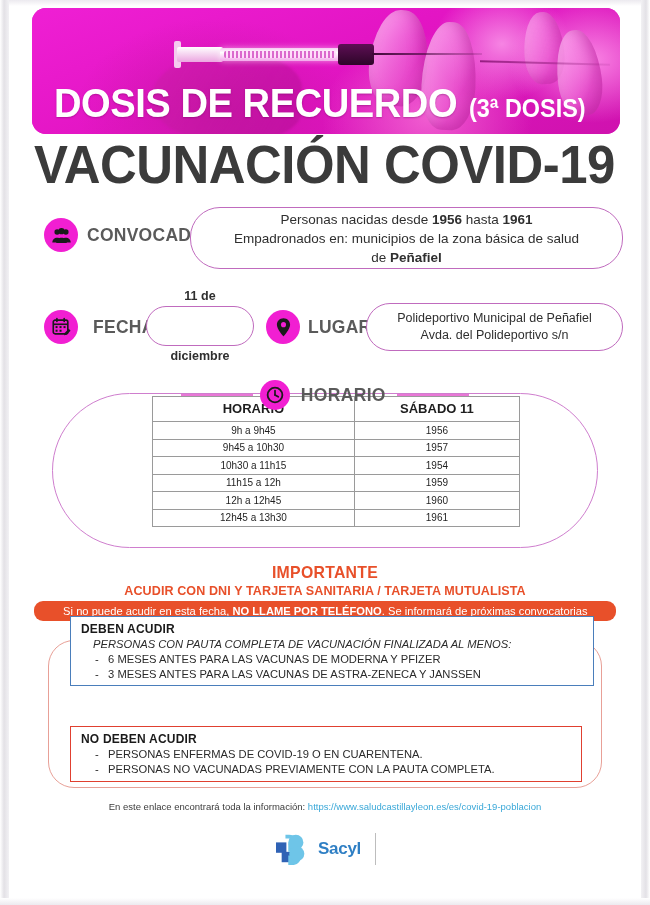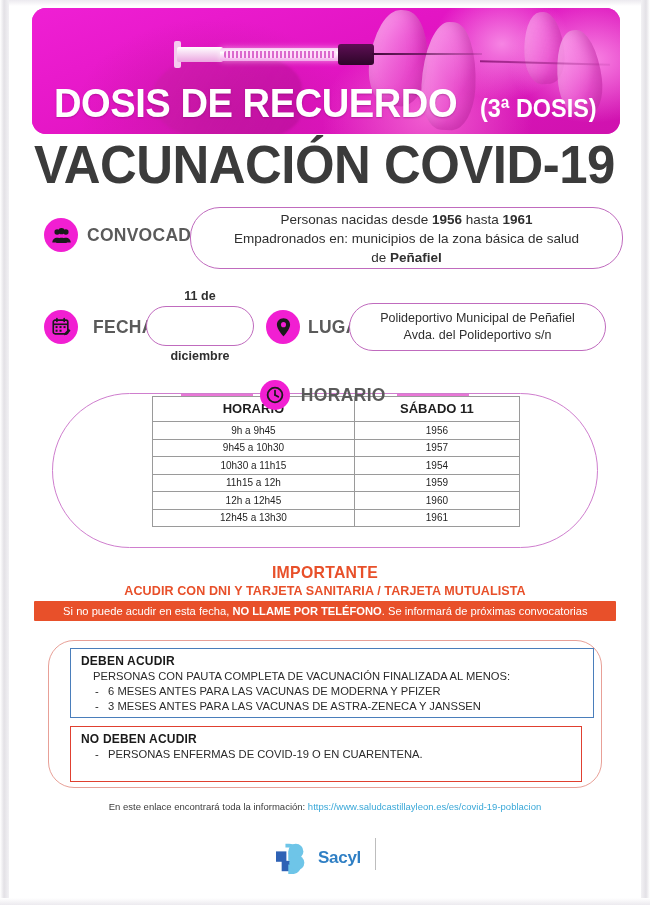--- a/index.html
+++ b/index.html
@@ -136,21 +136,20 @@
     background: linear-gradient(to right, rgba(120,10,100,.75), rgba(120,10,100,.1));
     transform: rotate(1.5deg);
   }
 
   .banner-title {
     position: absolute;
     left: 22px;
     bottom: 7px;
     display: flex;
     align-items: baseline;
-    gap: 11px;
     white-space: nowrap;
   }
   .banner-title .main {
     font-family: "Liberation Sans Narrow", "Liberation Sans", sans-serif;
     font-weight: bold;
     font-size: 41px;
     letter-spacing: -0.5px;
     color: #ffffff;
     transform: scaleX(0.93);
     transform-origin: left bottom;
@@ -253,21 +252,21 @@
 
   .lugar-row {
     position: absolute;
     left: 266px; top: 310px;
     display: flex;
     align-items: center;
     gap: 8px;
   }
   .lugar-pill {
     position: absolute;
-    left: 349px; top: 303px;
+    left: 366px; top: 303px;
     width: 257px; height: 48px;
   }
   .lugar-pill .line { font-size: 12.5px; line-height: 17px; }
 
   
   .horario-pill {
     position: absolute;
     left: 52px; top: 393px;
     width: 546px; height: 155px;
     border: 1.6px solid #cf7ece;
@@ -349,21 +348,21 @@
     font-size: 13.5px;
     color: #e8502a;
     letter-spacing: .1px;
     transform: scaleX(0.93);
   }
   .red-banner {
     position: absolute;
     left: 34px; top: 601px;
     width: 582px; height: 20px;
     background: #e8502a;
-    border-radius: 1px;
+    border-radius: 9px;
     display: flex;
     align-items: center;
     justify-content: center;
     box-sizing: border-box;
   }
   .red-banner .txt {
     font-family: "Liberation Sans Narrow", "Liberation Sans", sans-serif;
     font-size: 11.5px;
     color: #ffffff;
     white-space: nowrap;
@@ -381,21 +380,21 @@
     box-sizing: border-box;
     background: #ffffff;
   }
   .box {
     position: absolute;
     box-sizing: border-box;
     background: #ffffff;
     padding: 5px 10px 6px;
   }
   .box-deben {
-    left: 70px; top: 648px;
+    left: 70px; top: 616px;
     width: 524px; height: 70px;
     border: 1.6px solid #4a7ebb;
   }
   .box-nodeben {
     left: 70px; top: 726px;
     width: 512px; height: 56px;
     border: 1.6px solid #e04030;
   }
   .box h4 {
     margin: 0 0 1px;
@@ -405,21 +404,21 @@
     color: #1a1a1a;
     letter-spacing: .2px;
   }
   .box .l {
     font-family: "Liberation Sans", sans-serif;
     font-size: 11.2px;
     color: #2b2b2b;
     line-height: 15px;
     white-space: nowrap;
   }
-  .box .l.ind { padding-left: 12px; }
+  .box .l.ind { padding-left: 12px; font-style: italic; }
   .box .l.bullet { padding-left: 14px; }
   .box .l.bullet::before { content: "-   "; white-space: pre; }
 
   
   .footer-link {
     position: absolute;
     left: 0; top: 801px;
     width: 650px;
     text-align: center;
     font-family: "Liberation Sans", sans-serif;
@@ -437,21 +436,20 @@
     width: 650px;
     display: flex;
     align-items: center;
     justify-content: center;
     gap: 14px;
   }
   .sacyl {
     display: flex;
     align-items: center;
     gap: 6px;
-    margin-top: 9px;
   }
   .sacyl .word {
     font-family: "Liberation Sans", sans-serif;
     font-weight: bold;
     font-size: 17px;
     color: #2f7fc4;
     letter-spacing: -0.3px;
   }
   .divider-v {
     width: 1px; height: 32px;
@@ -615,20 +613,21 @@
   <div class="acudir-outer"></div>
   <div class="box box-deben">
     <h4>DEBEN ACUDIR</h4>
     <div class="l ind">PERSONAS CON PAUTA COMPLETA DE VACUNACIÓN FINALIZADA AL MENOS:</div>
     <div class="l bullet">6 MESES ANTES PARA LAS VACUNAS DE MODERNA Y PFIZER</div>
     <div class="l bullet">3 MESES ANTES PARA LAS VACUNAS DE ASTRA-ZENECA Y JANSSEN</div>
   </div>
   <div class="box box-nodeben">
     <h4>NO DEBEN ACUDIR</h4>
     <div class="l bullet">PERSONAS ENFERMAS DE COVID-19 O EN CUARENTENA.</div>
+    <div class="l bullet">PERSONAS NO VACUNADAS PREVIAMENTE CON LA PAUTA COMPLETA.</div>
   </div>
 
   <div class="footer-link">
     <span>En este enlace encontrará toda la información: </span><a href="#">https://www.saludcastillayleon.es/es/covid-19-poblacion</a>
   </div>
   <div class="logos">
     <div class="sacyl">
       <svg width="38" height="34" viewBox="0 0 40 36" aria-hidden="true">
         <rect x="2" y="11" width="11" height="11" fill="#2f62b5"></rect>
         <rect x="8" y="21" width="11" height="11" fill="#2f62b5"></rect>

